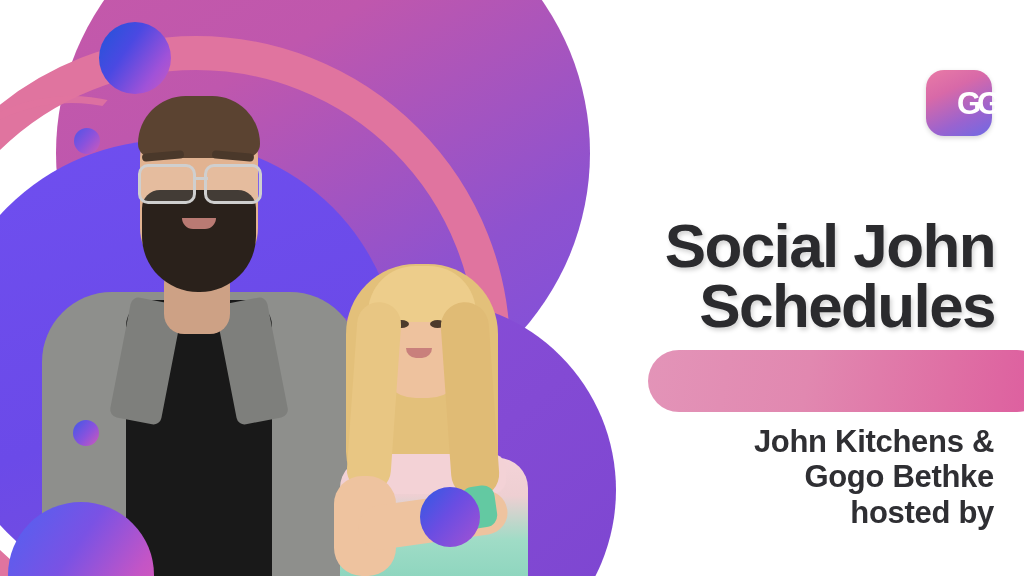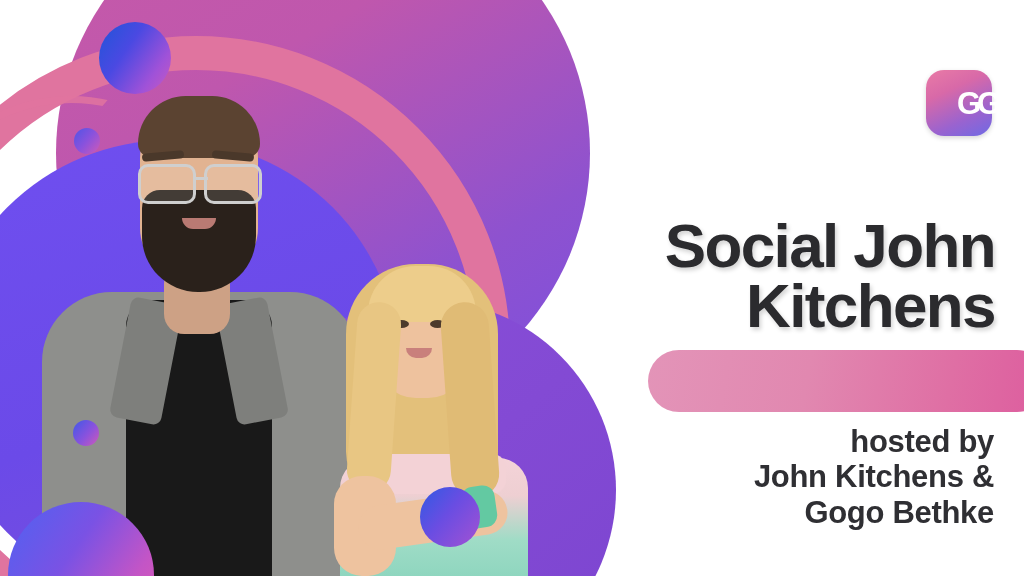--- a/index.html
+++ b/index.html
@@ -307,26 +307,26 @@
   <div id="dot-bottom-left" class="shape"></div>
 
   <div id="logo-lockup">
     <div id="logo-mark">
       <span id="logo-mark-glyph">GG</span>
     </div>
   </div>
 
   <h1 id="headline">
     <span class="hl-line">Social John</span>
-    <span class="hl-line">Kitchens</span>
+    <span class="hl-line">Schedules</span>
   </h1>
 
   <div id="accent-bar"></div>
 
   <div id="hosted-block">
-    <div id="hosted-label">hosted by</div>
     <div id="hosted-names">
       <span class="hb-line">John Kitchens &amp;</span>
       <span class="hb-line">Gogo Bethke</span>
     </div>
+    <div id="hosted-label">hosted by</div>
   </div>
 
 </div>
 
 </body></html>

